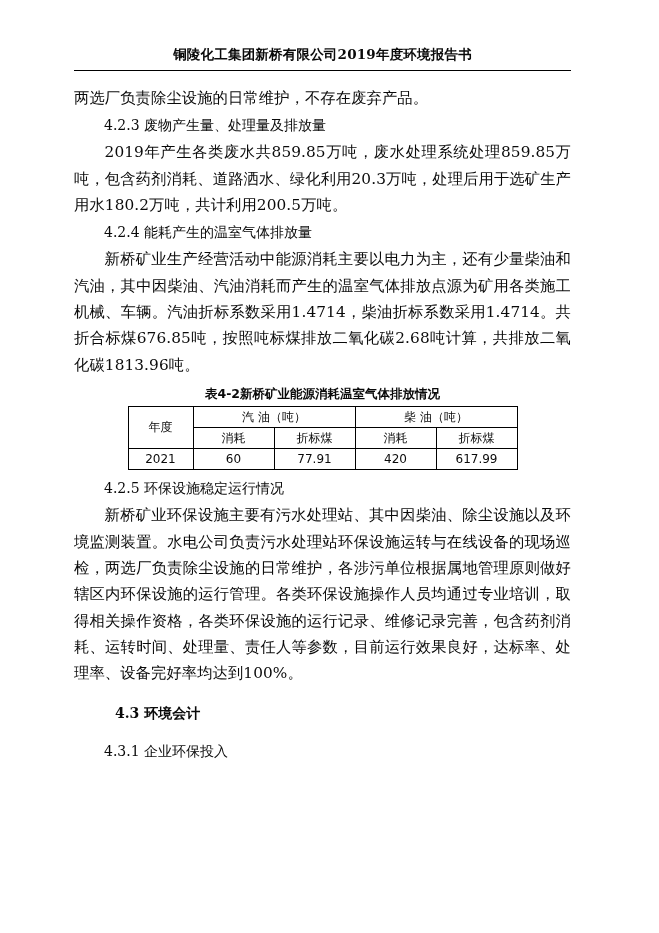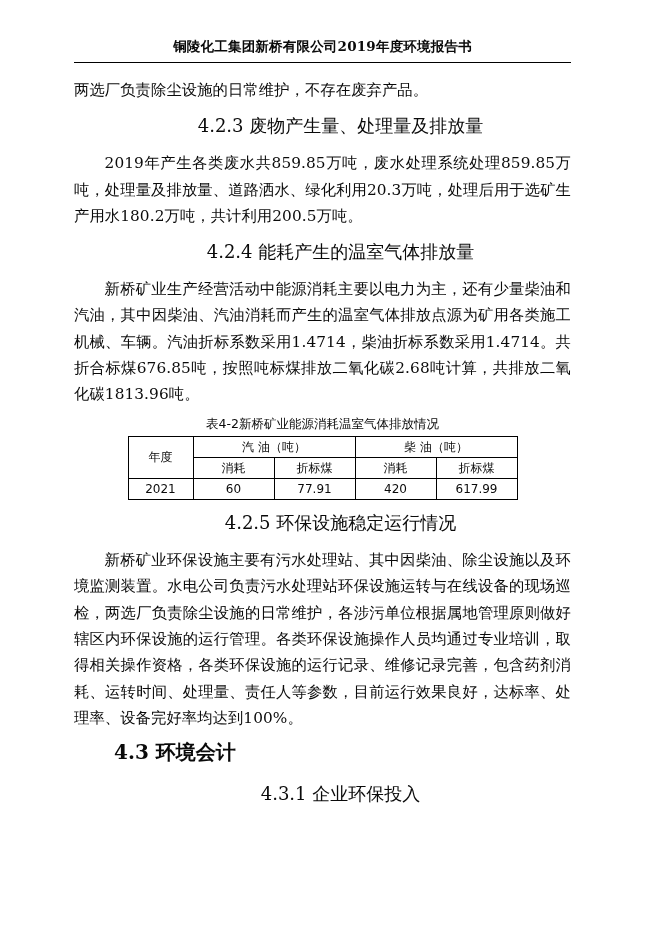--- a/index.html
+++ b/index.html
@@ -13,21 +13,21 @@
     font-family: "DejaVu Serif", "Liberation Serif", serif;
     color: #0a0a0a;
     position: relative;
     overflow: hidden;
   }
   .page {
     position: relative;
     width: 645px;
     height: 933px;
     box-sizing: border-box;
-    padding: 0 74px;
+    padding: 8px 74px;
   }
   .header {
     text-align: center;
     font-size: 13.5px;
     font-weight: bold;
     letter-spacing: 0.2px;
     padding-top: 38px;
     padding-bottom: 6px;
     font-family: "DejaVu Serif", "Liberation Serif", serif;
   }
@@ -41,41 +41,40 @@
     line-height: 1.72;
     text-align: justify;
     text-justify: inter-ideograph;
     margin: 0 0 2px 0;
     letter-spacing: 0.1px;
   }
   .indent {
     text-indent: 2em;
   }
   .heading {
-    font-size: 18px;
+    font-size: 14px;
     line-height: 1.72;
     text-indent: 2em;
-    margin: 8px;
-    text-align: center;
+    margin: 2px;
   }
   .heading-bold {
-    font-size: 20px;
+    font-size: 14px;
     font-weight: bold;
     line-height: 1.9;
     text-indent: 2em;
-    margin: 0;
+    margin: 13px;
   }
   sub {
     font-size: 0.7em;
     vertical-align: sub;
   }
   .table-caption {
     text-align: center;
     font-size: 12.5px;
-    font-weight: normal;
+    font-weight: bold;
     margin: 8px 0 3px 0;
     font-family: "DejaVu Sans", "Liberation Sans", sans-serif;
   }
   .tbl-wrap {
     display: flex;
     justify-content: center;
     margin-bottom: 6px;
   }
   table.data {
     border-collapse: collapse;
@@ -106,21 +105,21 @@
 
 <div class="page">
 
   <div class="header">铜陵化工集团新桥有限公司2019年度环境报告书</div>
   <hr class="header-rule">
 
   <p class="para">两选厂负责除尘设施的日常维护，不存在废弃产品。</p>
 
   <p class="heading">4.2.3 废物产生量、处理量及排放量</p>
 
-  <p class="para indent">2019年产生各类废水共859.85万吨，废水处理系统处理859.85万吨，处理量及排放量、道路洒水、绿化利用20.3万吨，处理后用于选矿生产用水180.2万吨，共计利用200.5万吨。</p>
+  <p class="para indent">2019年产生各类废水共859.85万吨，废水处理系统处理859.85万吨，包含药剂消耗、道路洒水、绿化利用20.3万吨，处理后用于选矿生产用水180.2万吨，共计利用200.5万吨。</p>
 
 
   <p class="heading">4.2.4 能耗产生的温室气体排放量</p>
 
   <p class="para indent">新桥矿业生产经营活动中能源消耗主要以电力为主，还有少量柴油和汽油，其中因柴油、汽油消耗而产生的温室气体排放点源为矿用各类施工机械、车辆。汽油折标系数采用1.4714，柴油折标系数采用1.4714。共折合标煤676.85吨，按照吨标煤排放二氧化碳2.68吨计算，共排放二氧化碳1813.96吨。</p>
 
   <div class="table-caption">表4-2新桥矿业能源消耗温室气体排放情况</div>
 
   <div class="tbl-wrap">
     <table class="data">

